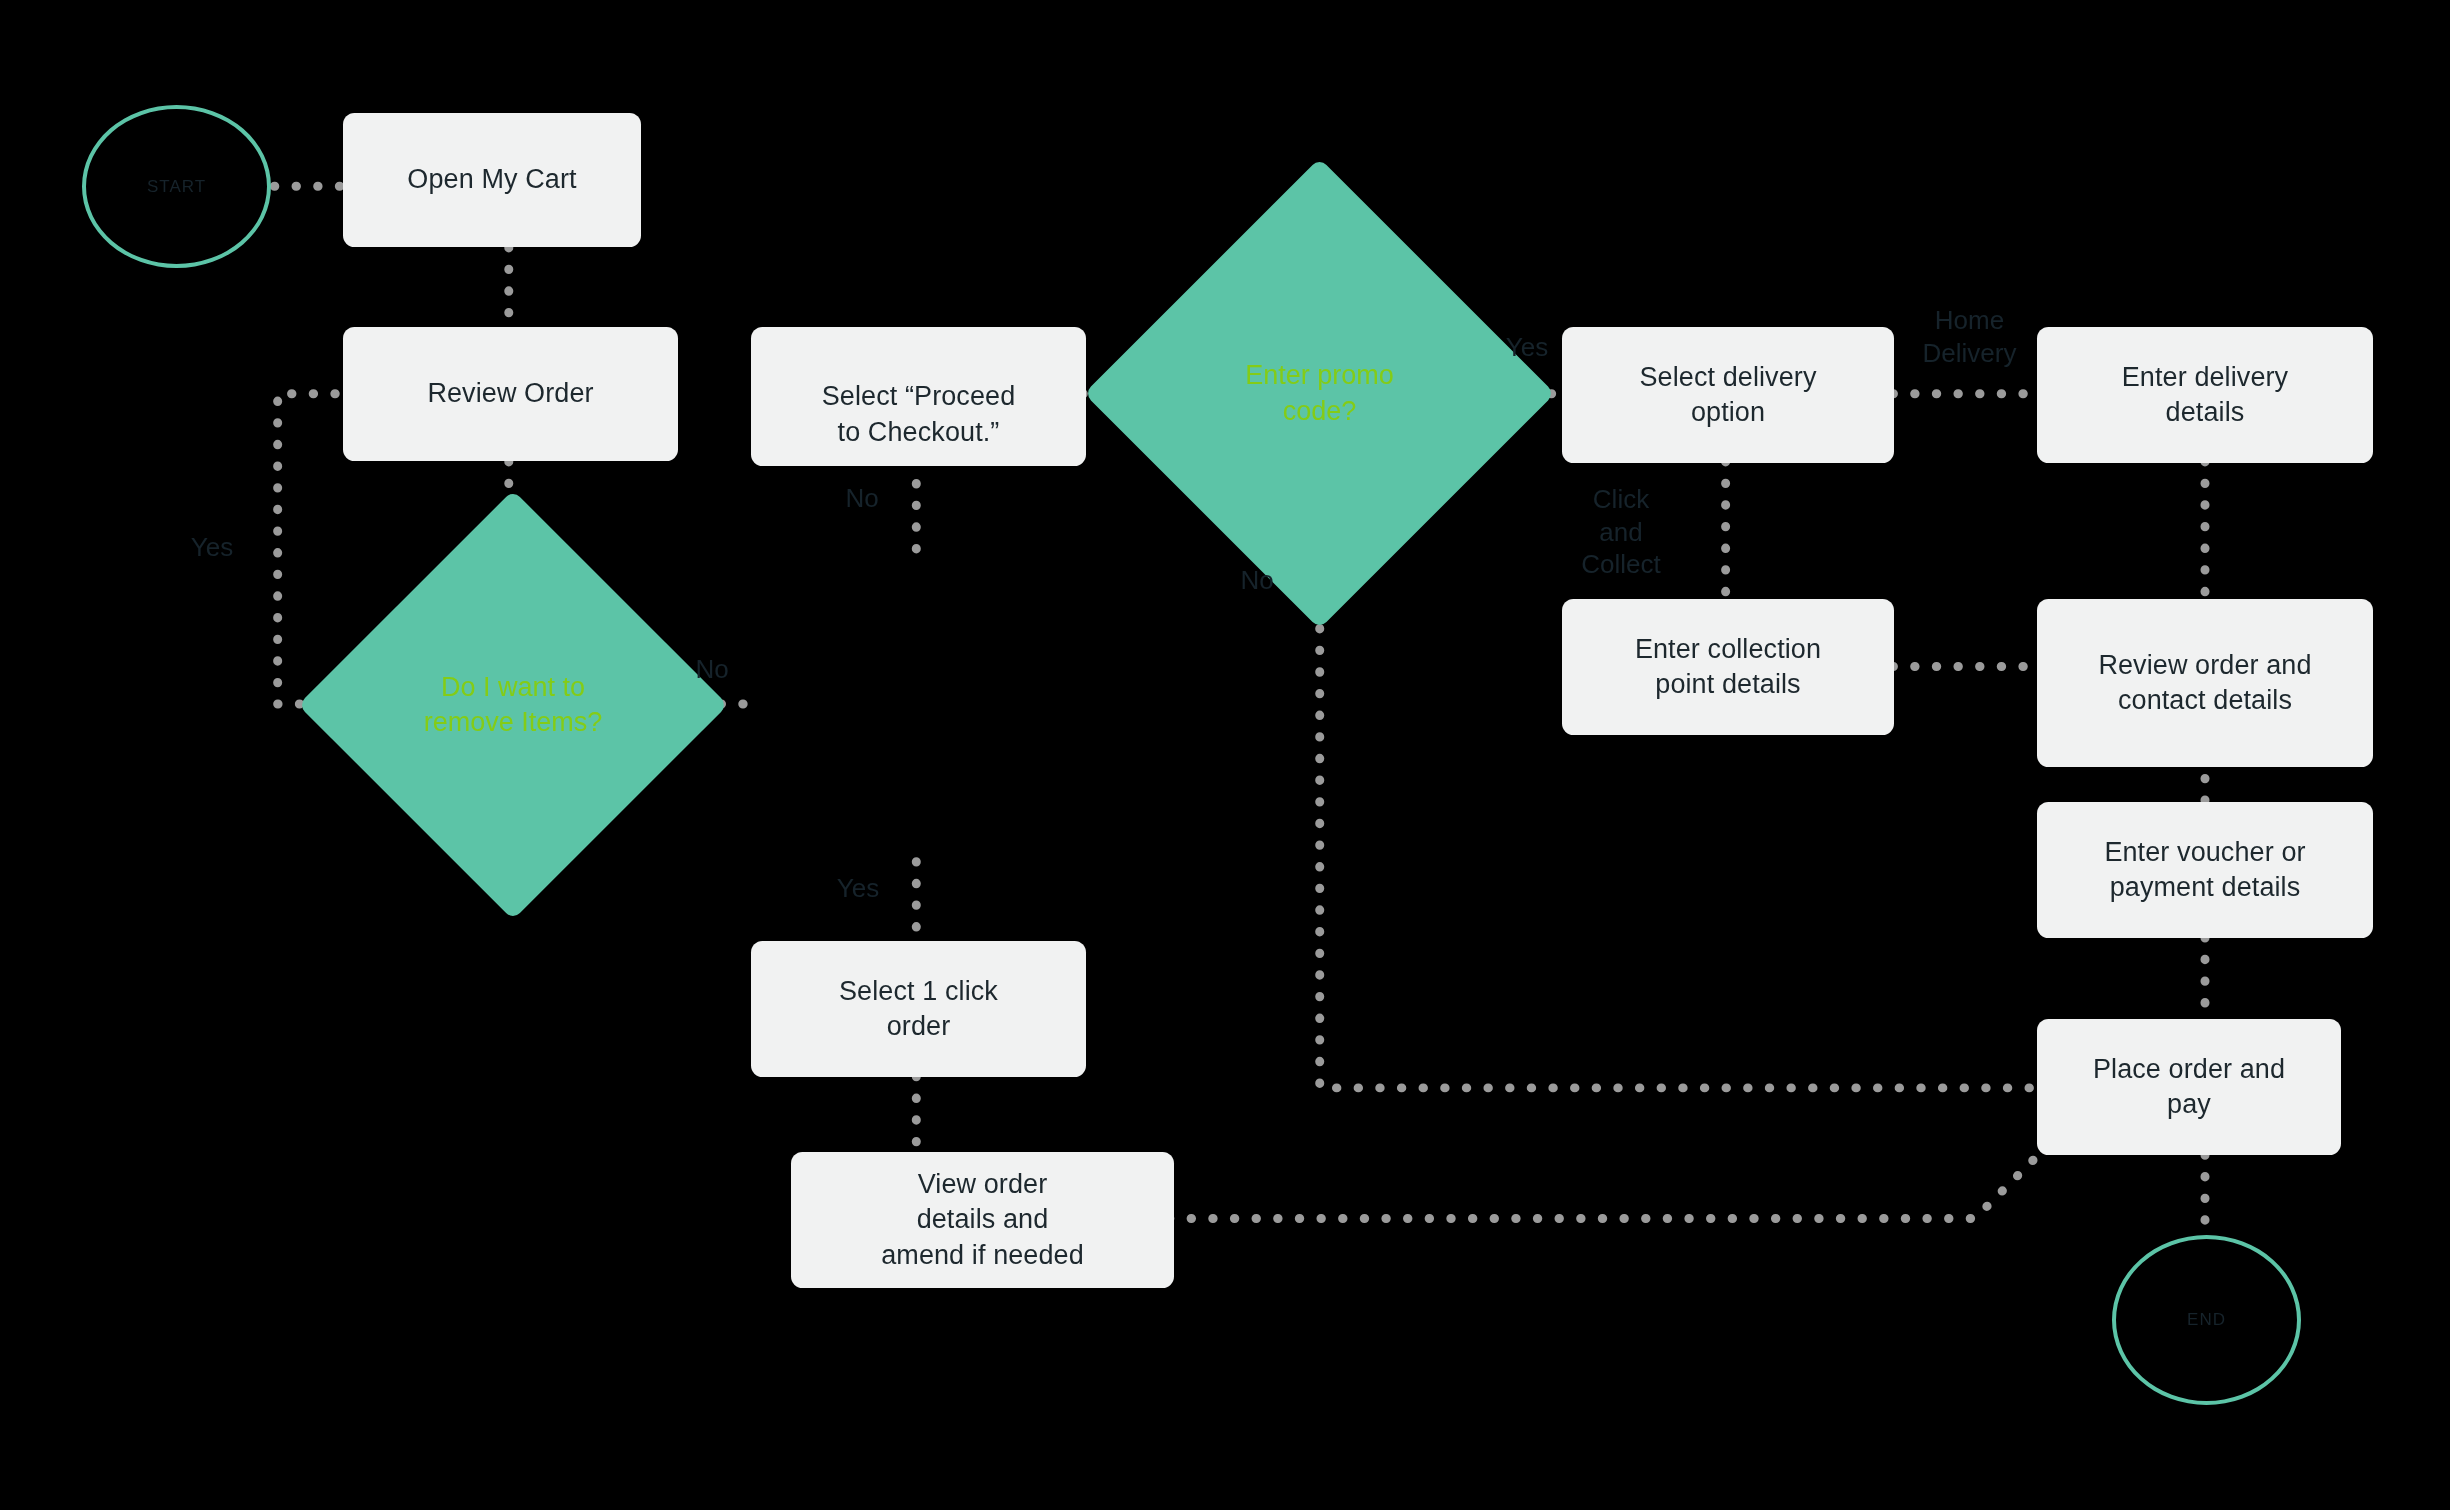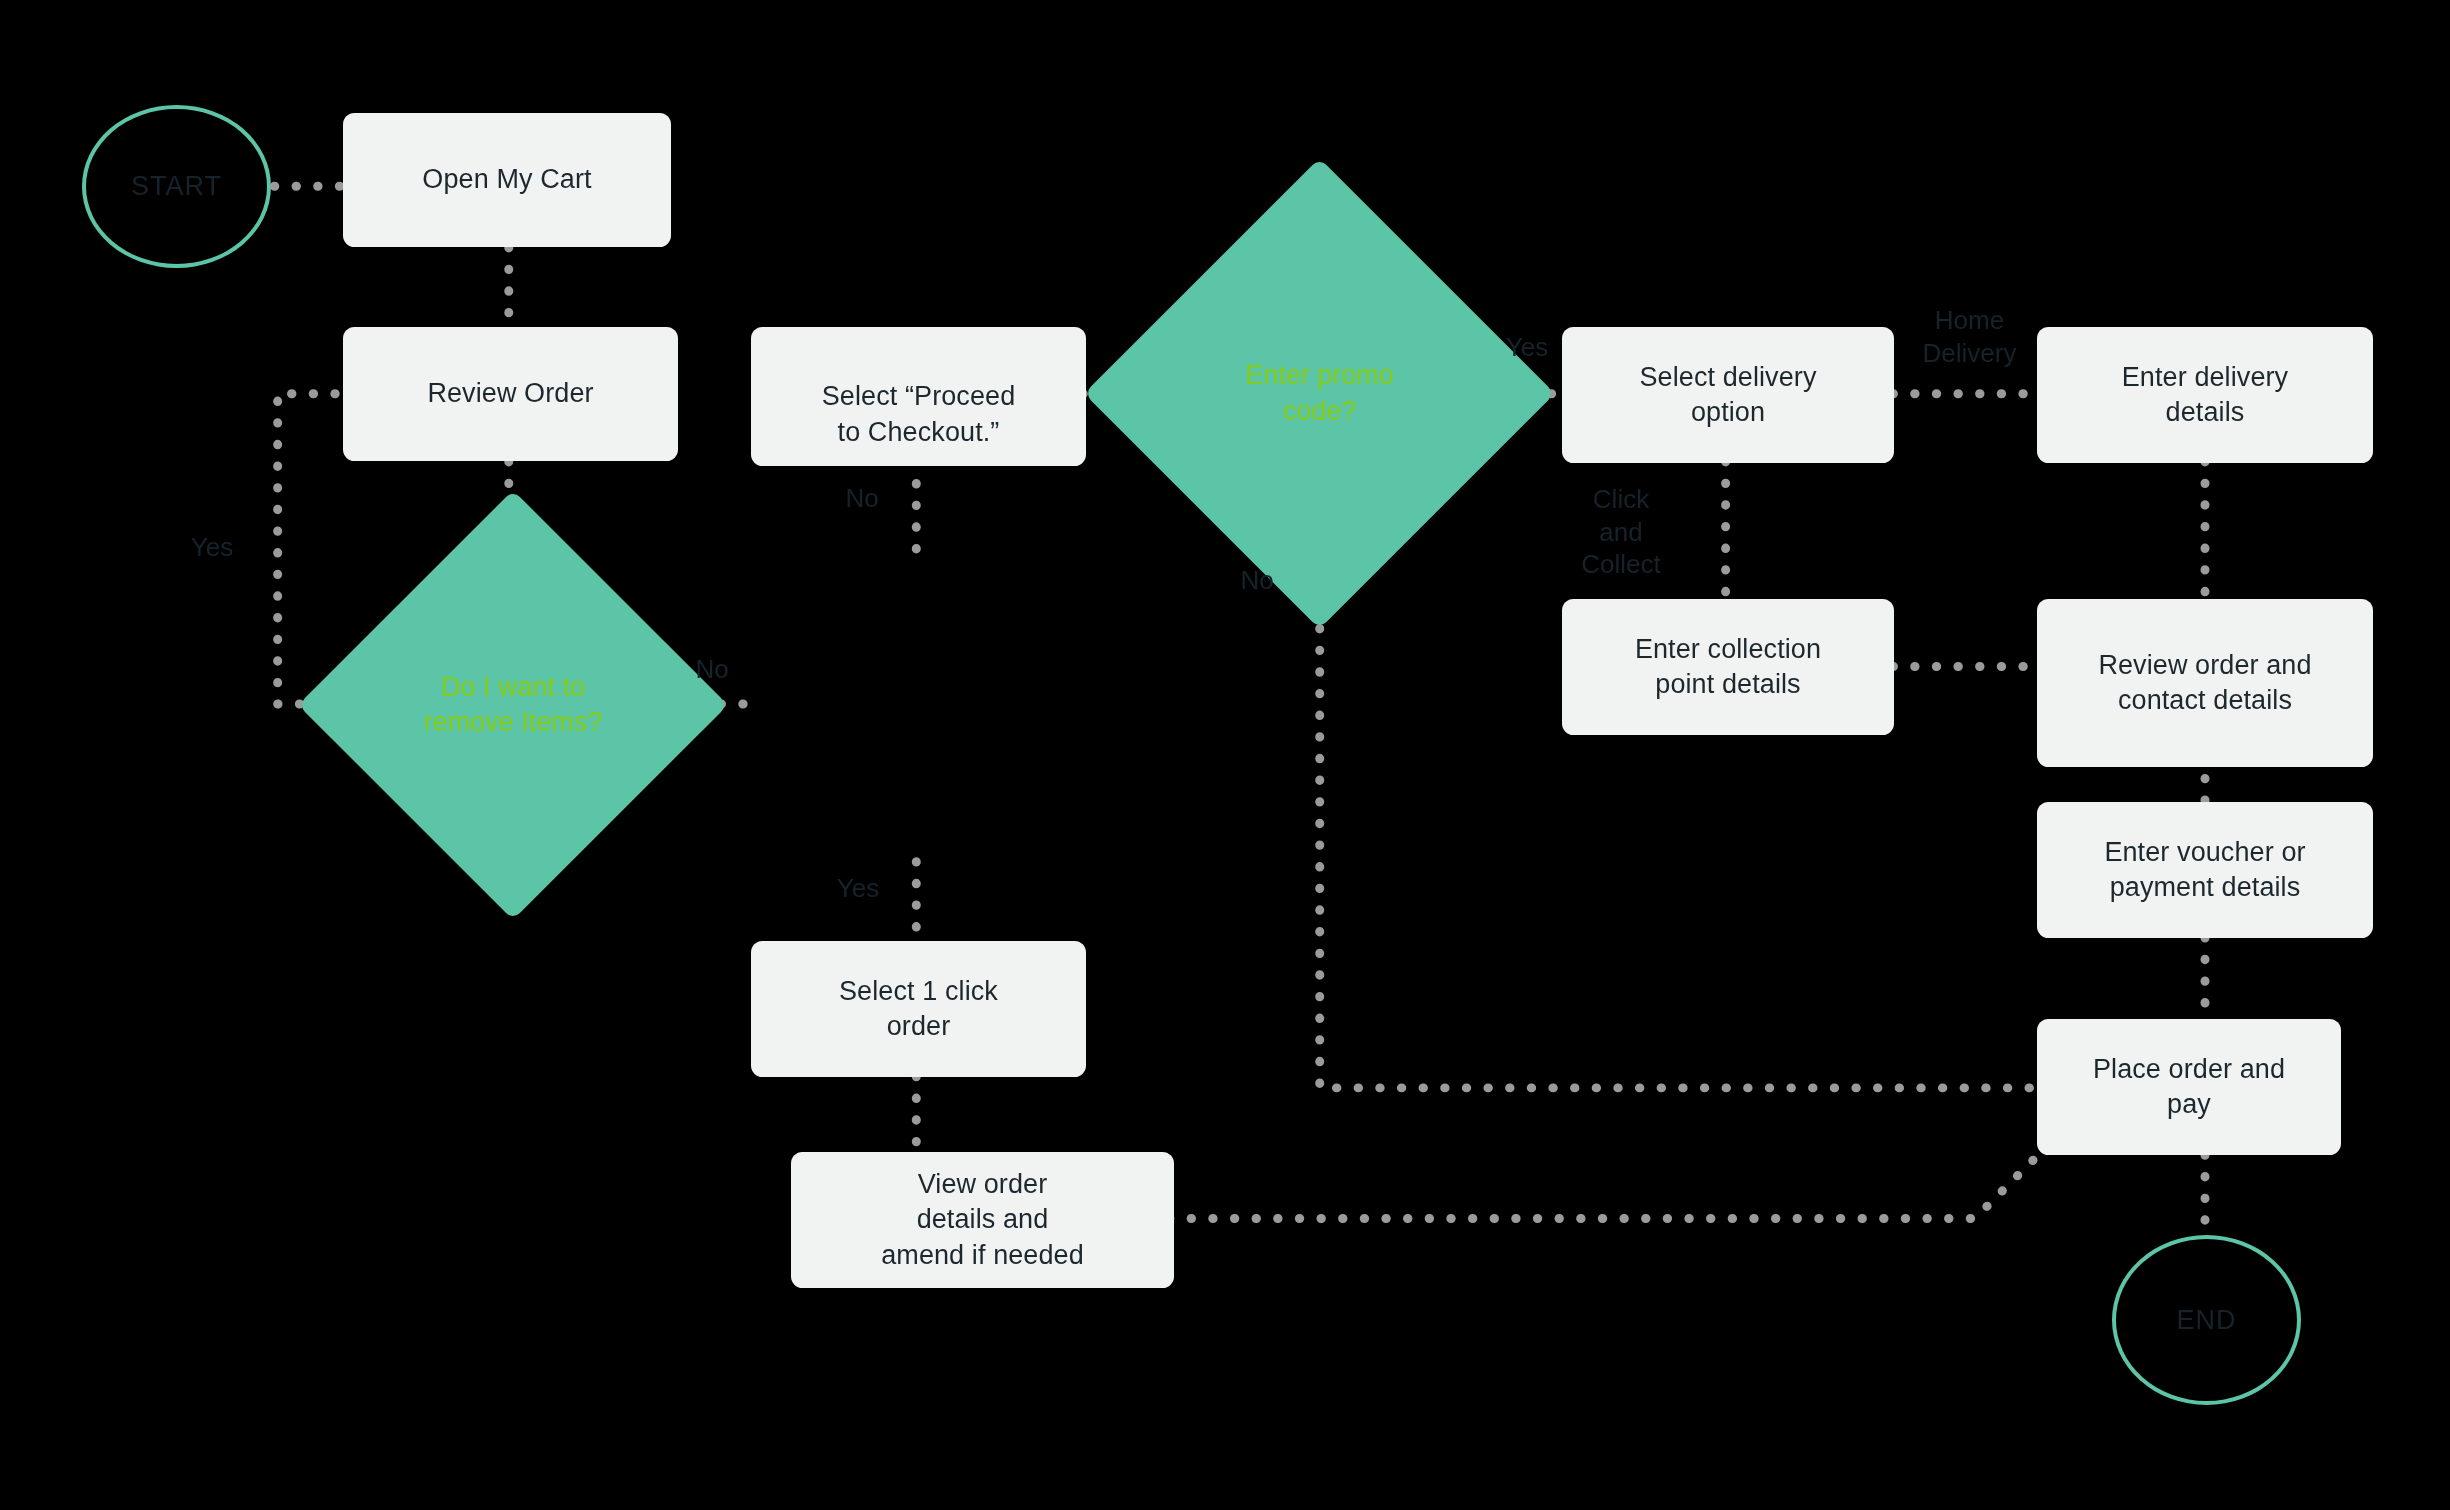--- a/index.html
+++ b/index.html
@@ -64,21 +64,21 @@
     position: relative;
     z-index: 2;
     width: 86%;
   }
   
   .term {
     border: 4.9px solid #5cc4a7;
     border-radius: 50%;
     background: transparent;
     color: #16232b;
-    font-size: 27px;
+    font-size: 17px;
     letter-spacing: 1px;
   }
   
   .edge-label {
     position: absolute;
     color: #16232b;
     font-size: 26px;
     line-height: 1.25;
     text-align: center;
     white-space: pre-line;
@@ -152,21 +152,21 @@
     <path class="c" d="M 2700 1148 L 2700 1248"></path>
 
     
     <path class="c" d="M 2700 1414 L 2700 1512"></path>
   </svg>
 
   <div class="node term" style="left:82px; top:105px; width:189px; height:163px;">
     <span>START</span>
   </div>
 
-  <div class="node proc" style="left:343px; top:113px; width:328px; height:134px;">
+  <div class="node proc" style="left:343px; top:113px; width:298px; height:134px;">
     <span>Open My Cart</span>
   </div>
 
   <div class="node proc" style="left:343px; top:327px; width:335px; height:134px;">
     <span>Review Order</span>
   </div>
 
   <div class="node decision" style="left:361px; top:553px; width:304px; height:304px;">
     <div class="dia-shape"></div>
     <span class="dia-label" style="white-space: pre-line;">Do I want to

